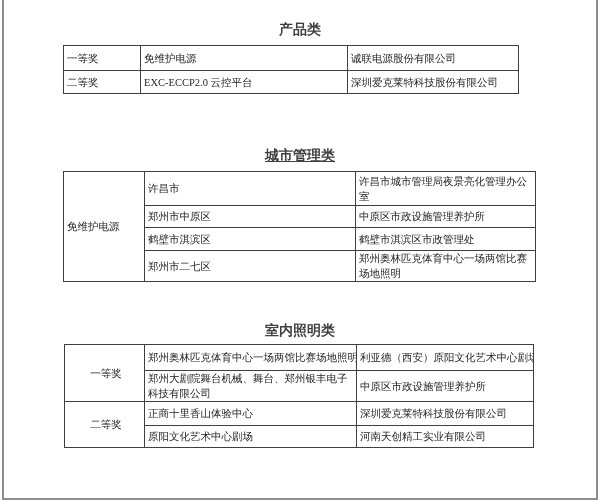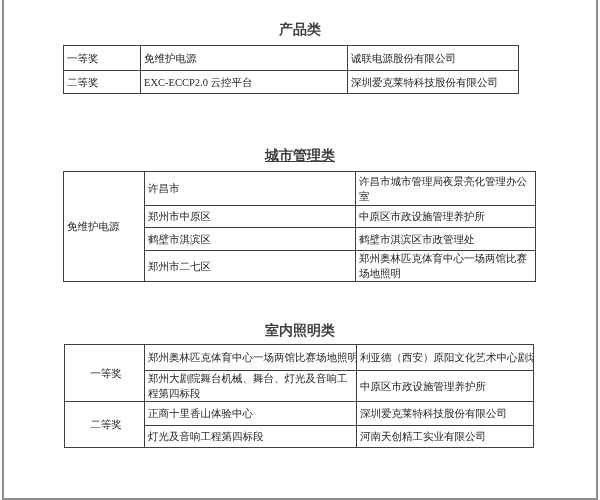--- a/index.html
+++ b/index.html
@@ -122,26 +122,26 @@
       <col style="width:212px">
       <col style="width:177px">
   </colgroup>
   <tbody>
       <tr style="height:26px">
     <td rowspan="2" class="center">一等奖</td>
     <td class="tight">郑州奥林匹克体育中心一场两馆比赛场地照明</td>
     <td class="tight">利亚德（西安）原阳文化艺术中心剧场</td>
   </tr>
   <tr style="height:31px">
-    <td>郑州大剧院舞台机械、舞台、灯光及音响工程第四标段</td>
+    <td>郑州大剧院舞台机械、舞台、郑州银丰电子科技有限公司</td>
     <td>中原区市政设施管理养护所</td>
   </tr>
   <tr style="height:24px">
     <td rowspan="2" class="center">二等奖</td>
     <td>正商十里香山体验中心</td>
     <td>深圳爱克莱特科技股份有限公司</td>
   </tr>
   <tr style="height:22px">
-    <td>灯光及音响工程第四标段</td>
+    <td>原阳文化艺术中心剧场</td>
     <td>河南天创精工实业有限公司</td>
   </tr>
 </tbody>
   </table>
 
 </body></html>

